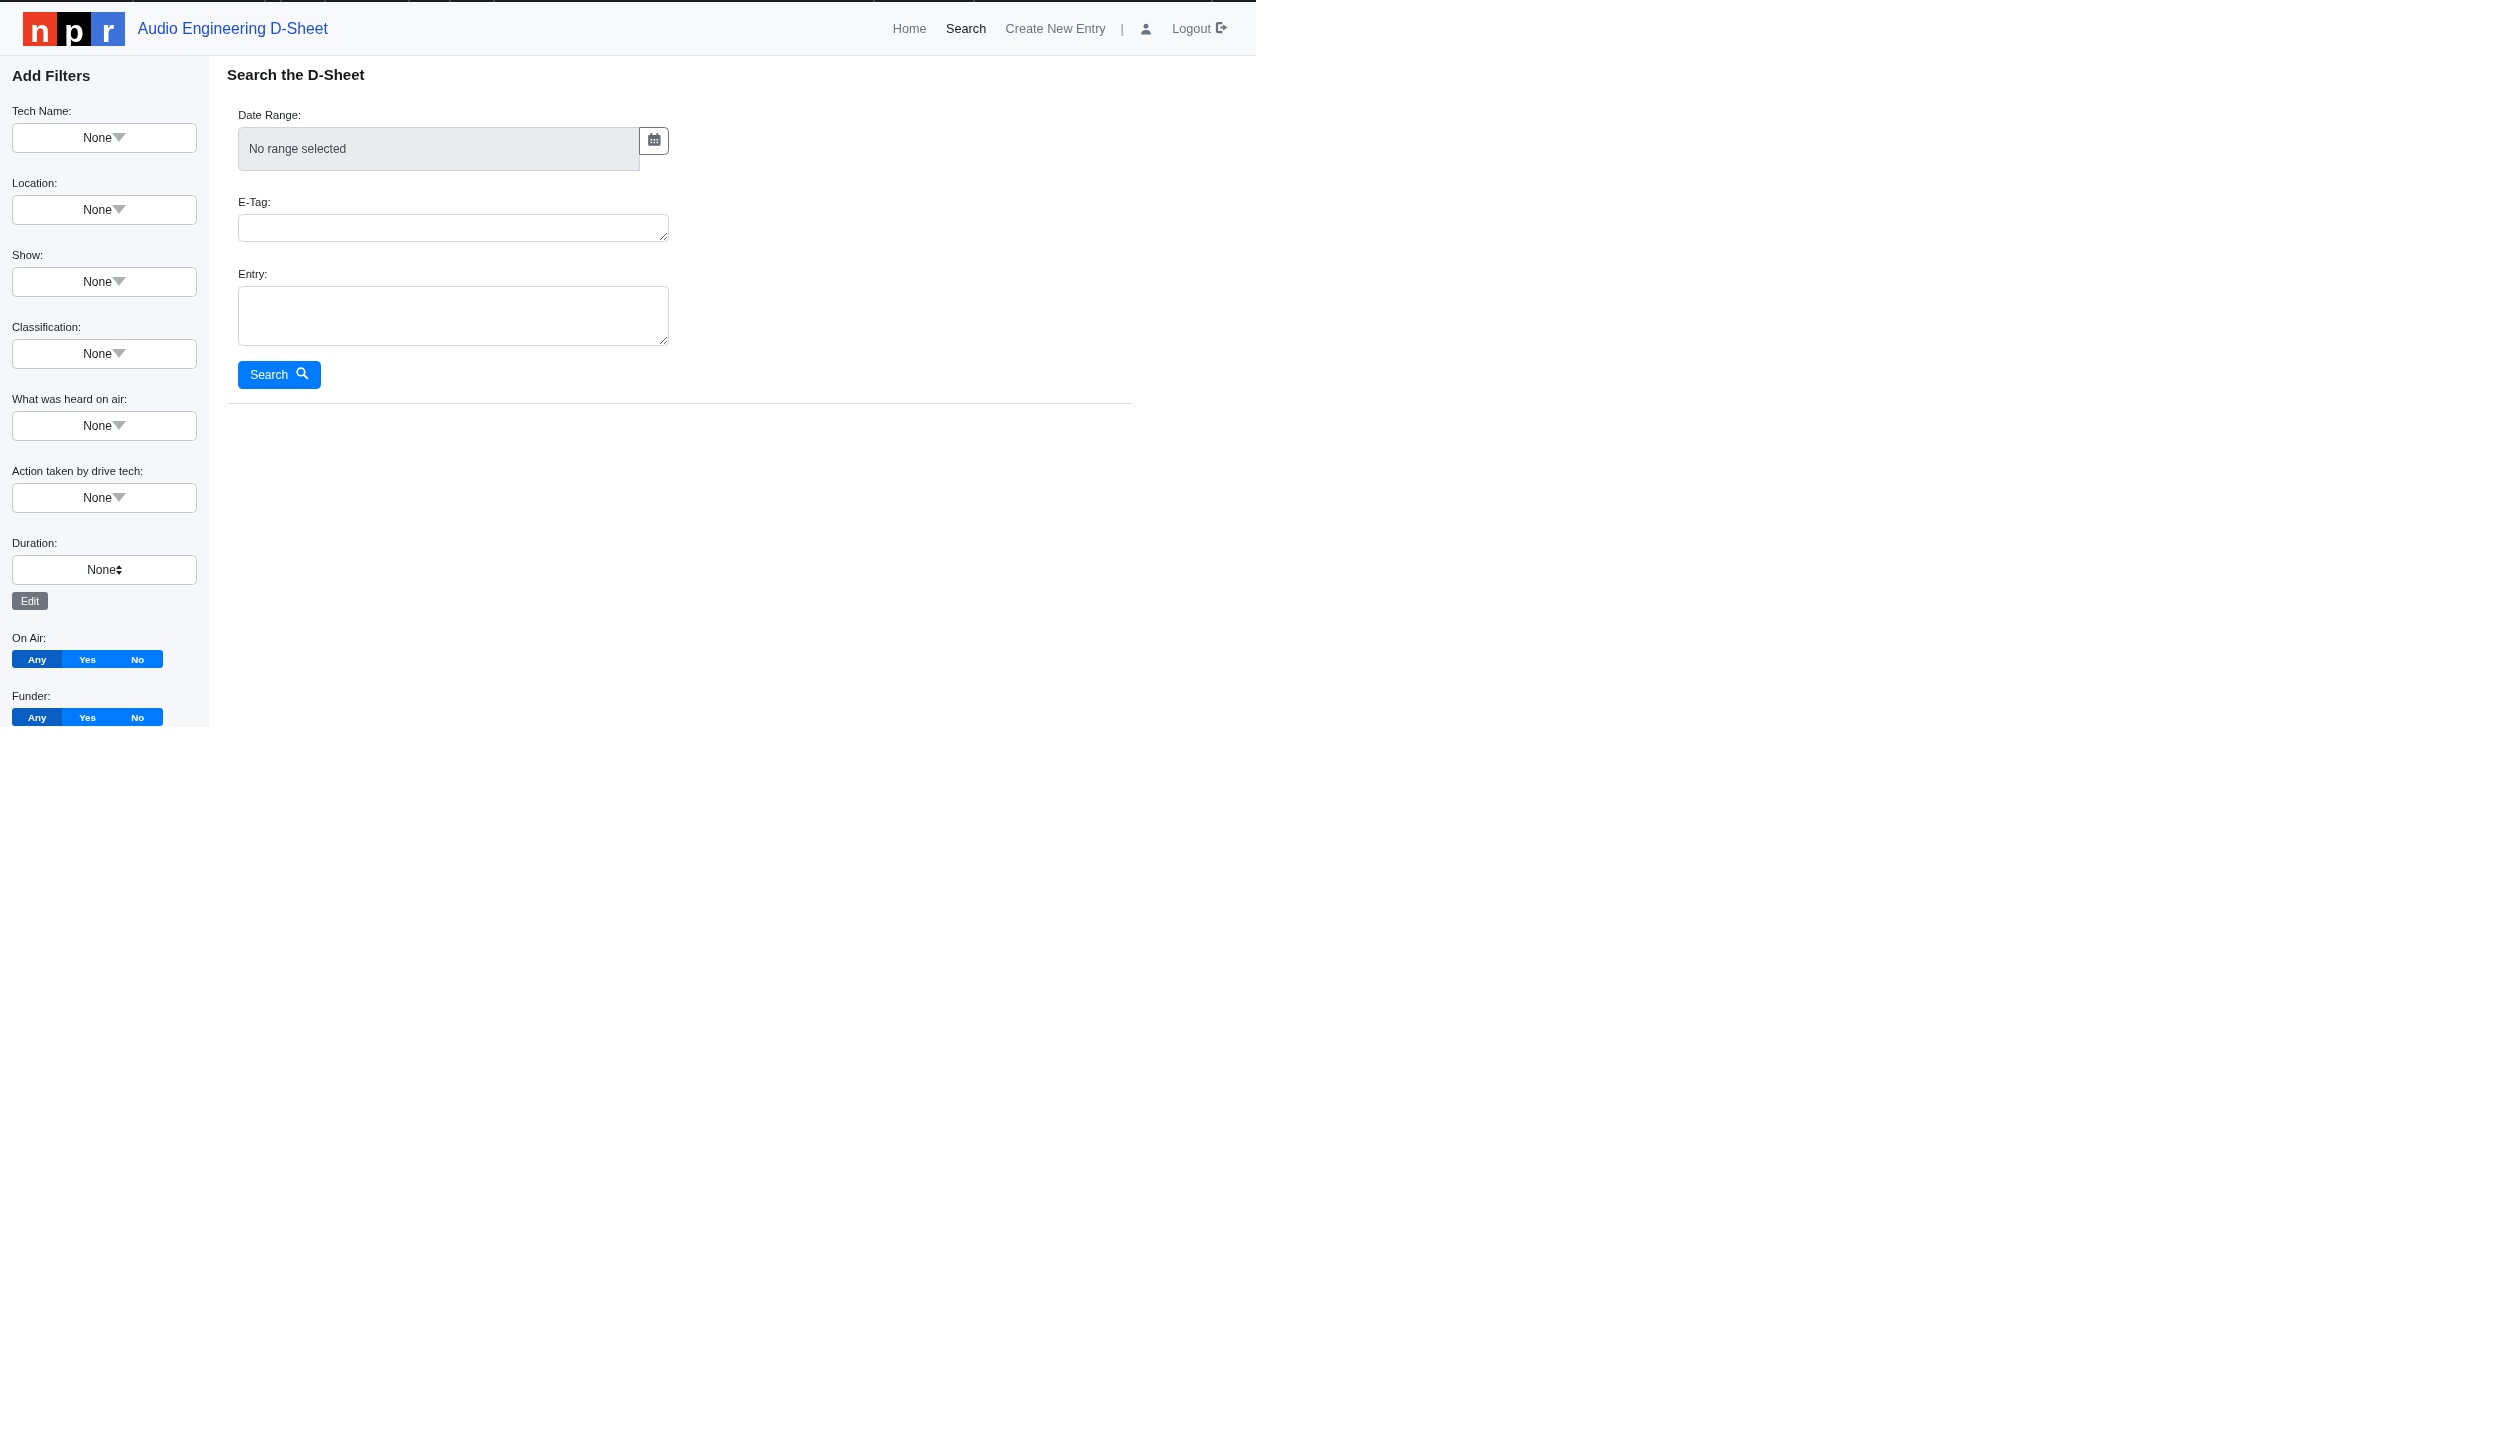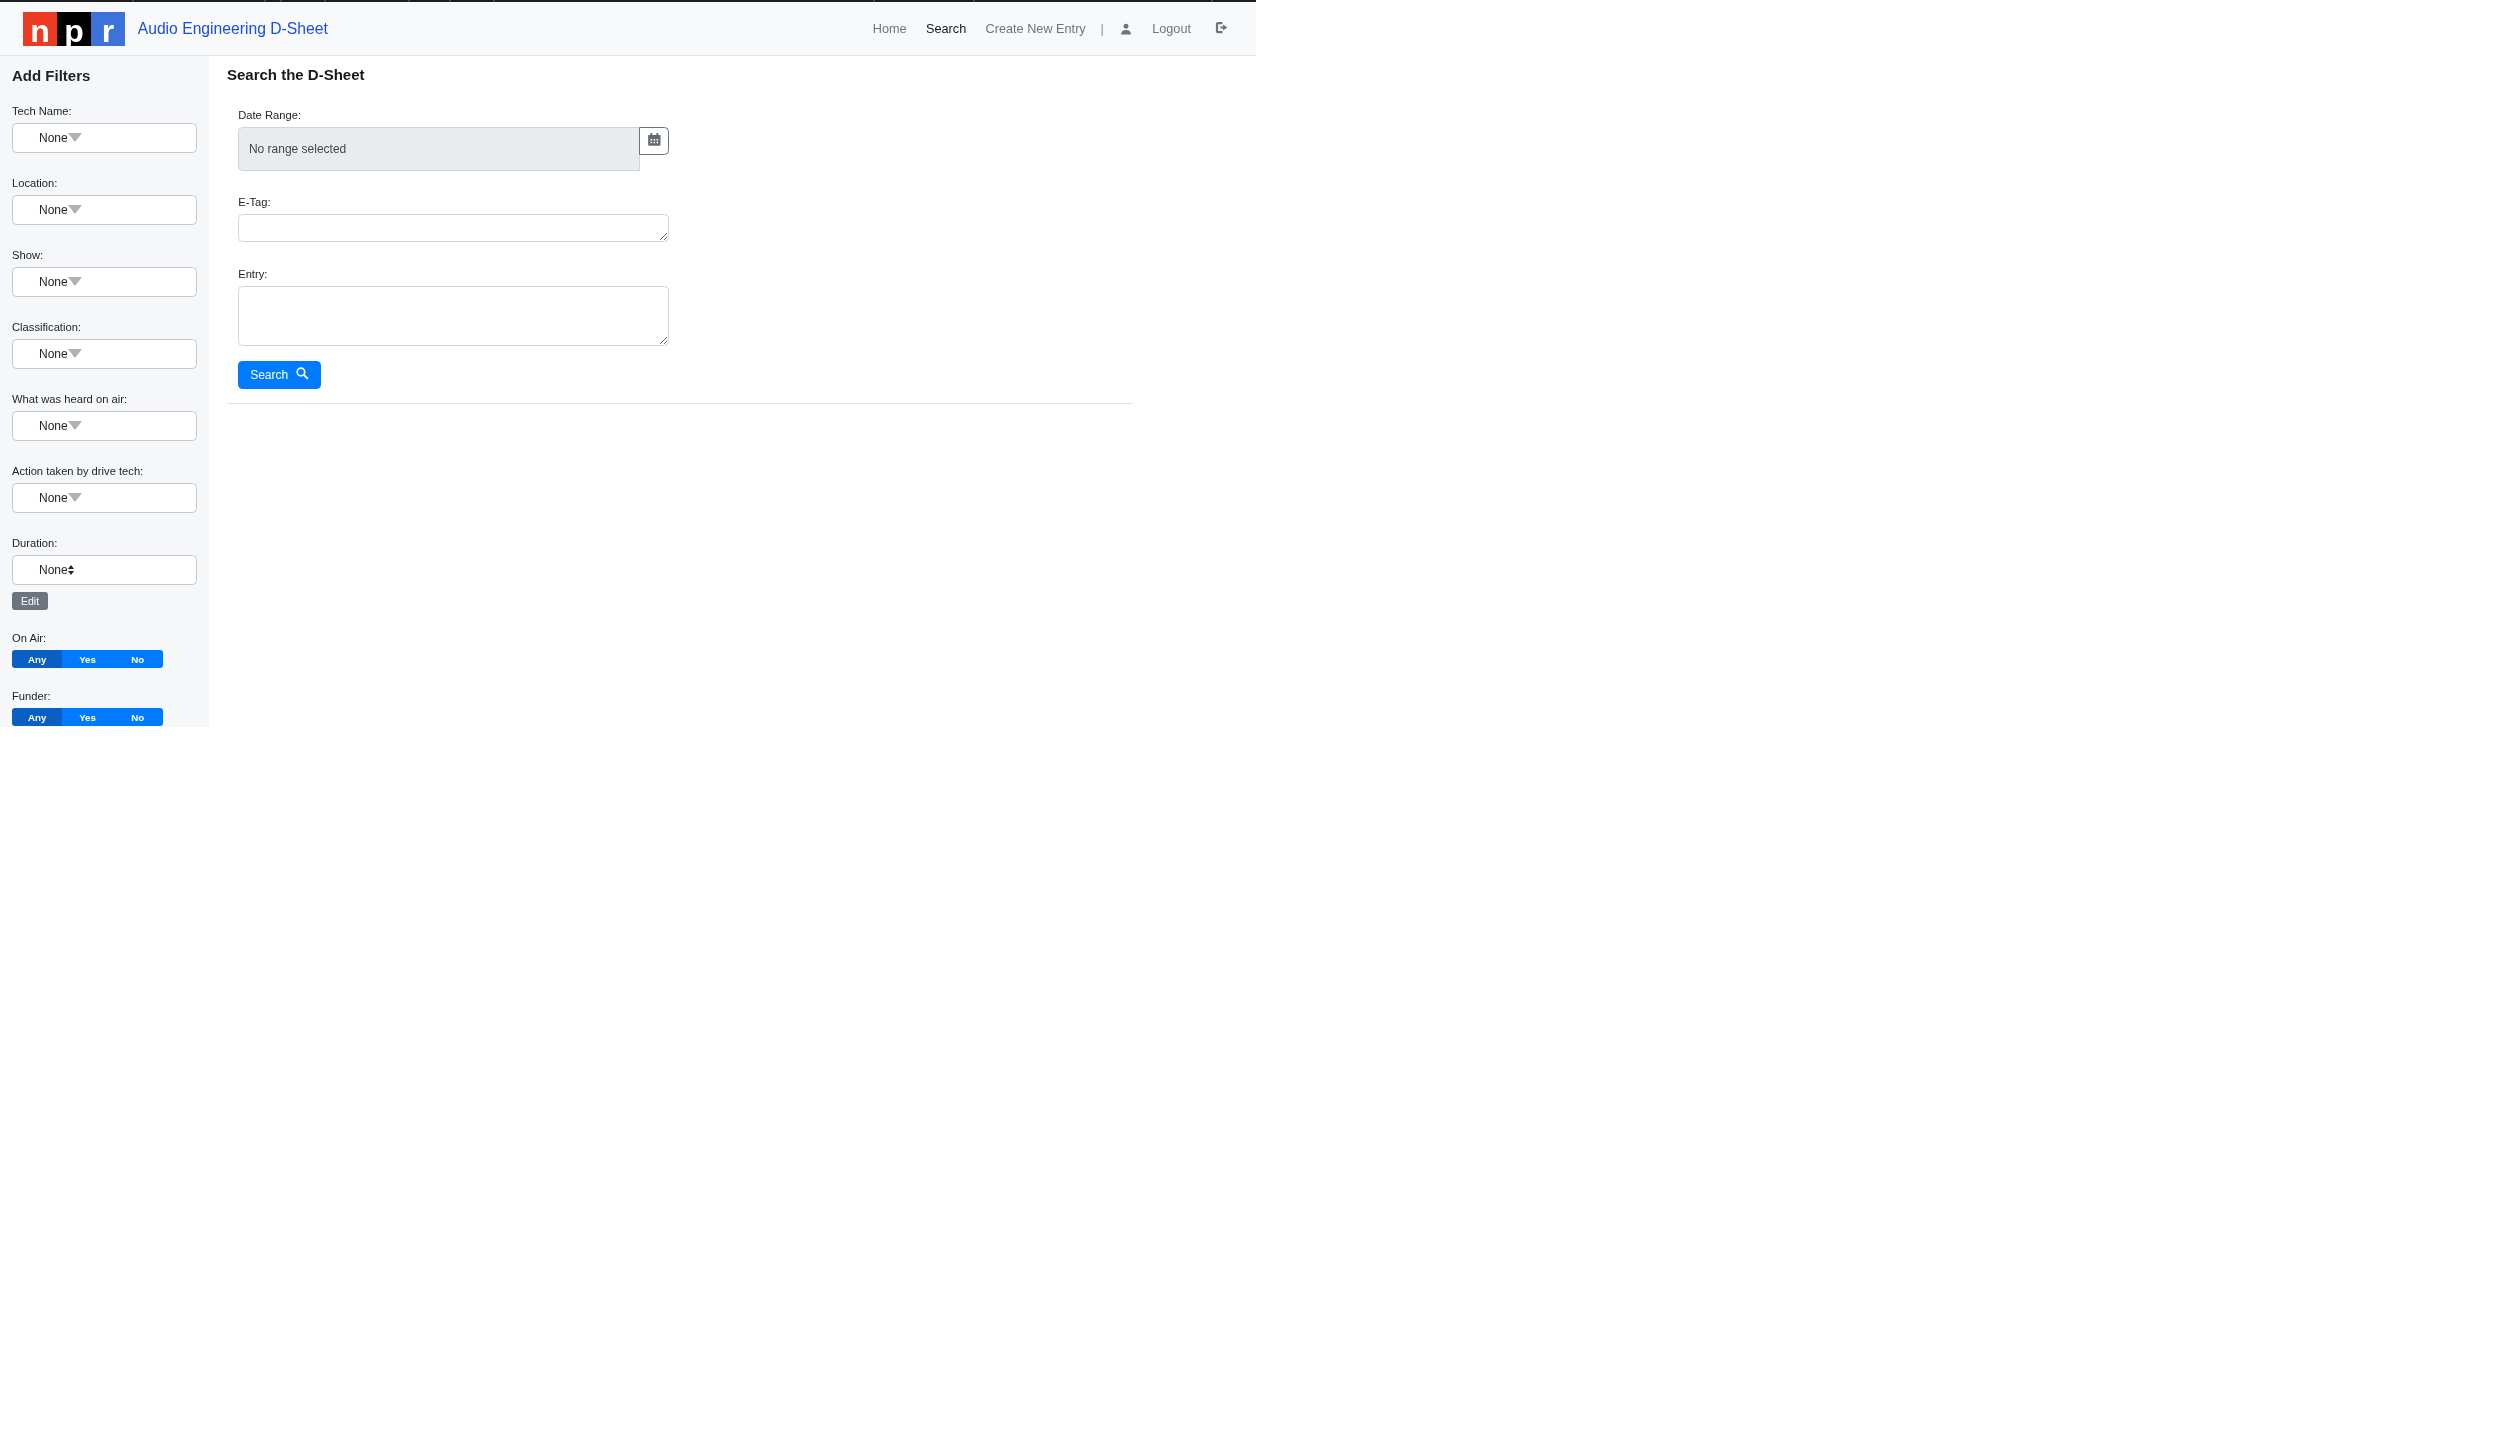--- a/index.html
+++ b/index.html
@@ -28,33 +28,33 @@
   .sq-n { background:#ed3b23; }
   .sq-p { background:#000000; }
   .sq-r { background:#3c72d9; }
   .app-title { font-size:15.7px; font-weight:500; color:#1d4ed8; }
 
   .nav { display:flex; align-items:center; gap:19.4px; font-size:12.7px; }
   .nav a { color:#6c757d; text-decoration:none; cursor:pointer; }
   .nav a.active { color:#16181b; font-weight:500; }
   .nav .sep { color:#8a9197; margin:0 -4.5px; }
   .icon-btn { display:flex; align-items:center; cursor:pointer; }
-  .logout { display:flex; align-items:center; gap:23px; }
+  .logout { display:flex; align-items:center; gap:3px; }
 
   
   .content { display:flex; height:671px; }
   .sidebar { width:209px; flex-shrink:0; background:#f6f7f8; padding:10.5px 12px 0; }
   .sidebar h2 { font-size:15px; font-weight:700; color:#1d2125; margin:0 0 21px; }
 
   .fgroup { margin-bottom:24px; }
   .flabel { display:block; font-size:11.2px; color:#212529; margin-bottom:6px; }
   .cselect {
     height:30px; background:#fff; border:0.7px solid #c3c9cf; border-radius:4.5px;
-    display:flex; align-items:center; justify-content:flex-start;
-    padding:0 26px; cursor:pointer;
+    display:flex; align-items:center; justify-content:center;
+    padding:0 6px; cursor:pointer;
   }
   .cselect .val { font-size:12px; color:#212529; }
   .caret-down {
     width:0; height:0;
     border-left:7.5px solid transparent; border-right:7.5px solid transparent;
     border-top:9px solid #adb2b7;
   }
   .dual-caret { display:flex; flex-direction:column; gap:2.2px; align-items:center; }
   .dual-caret i { width:0; height:0; border-left:3.7px solid transparent; border-right:3.7px solid transparent; display:block; }
   .dual-caret .up { border-bottom:4.5px solid #212529; }

